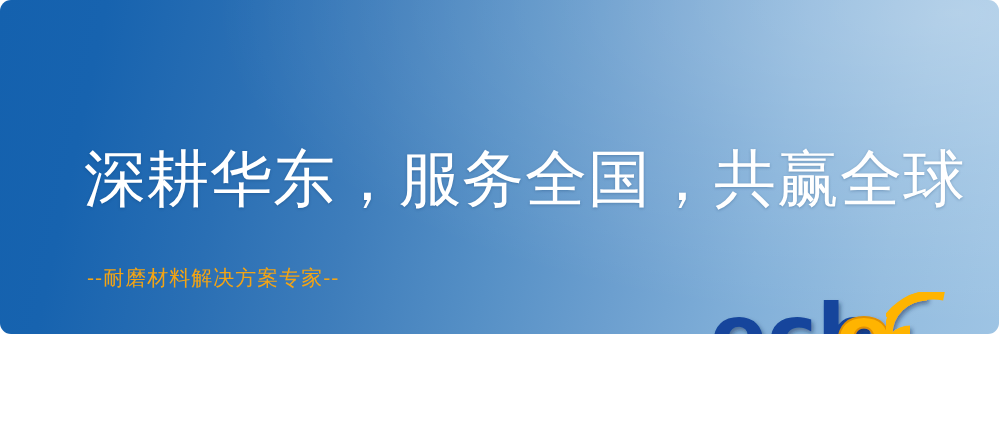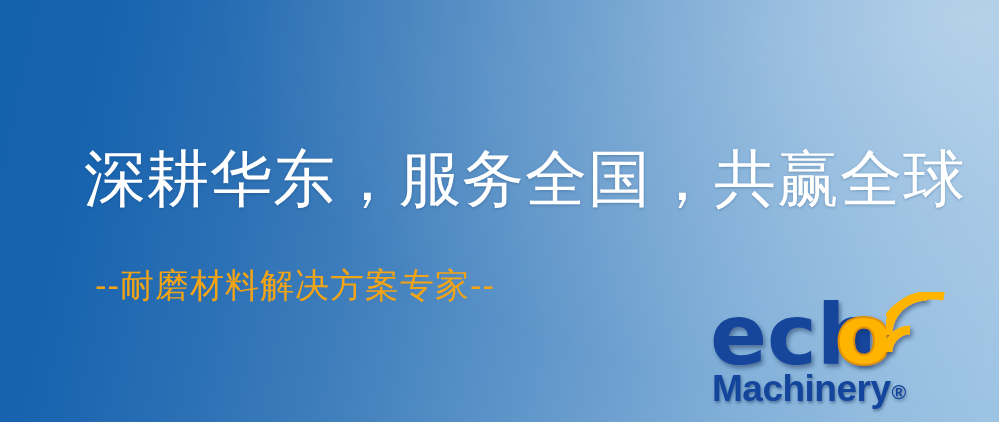--- a/index.html
+++ b/index.html
@@ -4,35 +4,36 @@
 <style>
   html, body {
     margin: 0;
     padding: 0;
     background: #ffffff;
   }
 
   .banner {
     position: relative;
     width: 999px;
-    height: 422px;
+    height: 334px;
     overflow: hidden;
     font-family: "Liberation Sans", sans-serif;
     
     background:
       linear-gradient(102deg,
         #1461ae 0%,
         #1763af 10%,
         #2a6fb4 24%,
         #3e7dbb 37%,
         #5690c6 51%,
         #6c9fcf 63%,
         #82b0d9 76%,
         #93bcdf 88%,
         #9ec4e4 100%);
+    border-radius: 11px;
   }
 
   
   .banner::before {
     content: "";
     position: absolute;
     inset: 0;
     background: radial-gradient(120% 150% at 96% 4%,
                 rgba(255,255,255,0.30) 0%,
                 rgba(255,255,255,0.12) 32%,
@@ -48,24 +49,24 @@
     font-size: 62px;
     line-height: 1;
     color: #ffffff;
     letter-spacing: 1px;
     white-space: nowrap;
     text-shadow: 0 1px 3px rgba(10,50,95,0.28);
   }
 
   .subtitle {
     position: absolute;
-    left: 95px;
+    left: 87px;
     top: 268px;
     font-family: "DejaVu Serif", "Liberation Serif", serif;
-    font-size: 34px;
+    font-size: 21px;
     line-height: 1;
     color: #f3a414;
     letter-spacing: 1px;
     white-space: nowrap;
   }
 
   
   .logo {
     position: absolute;
     left: 710px;

